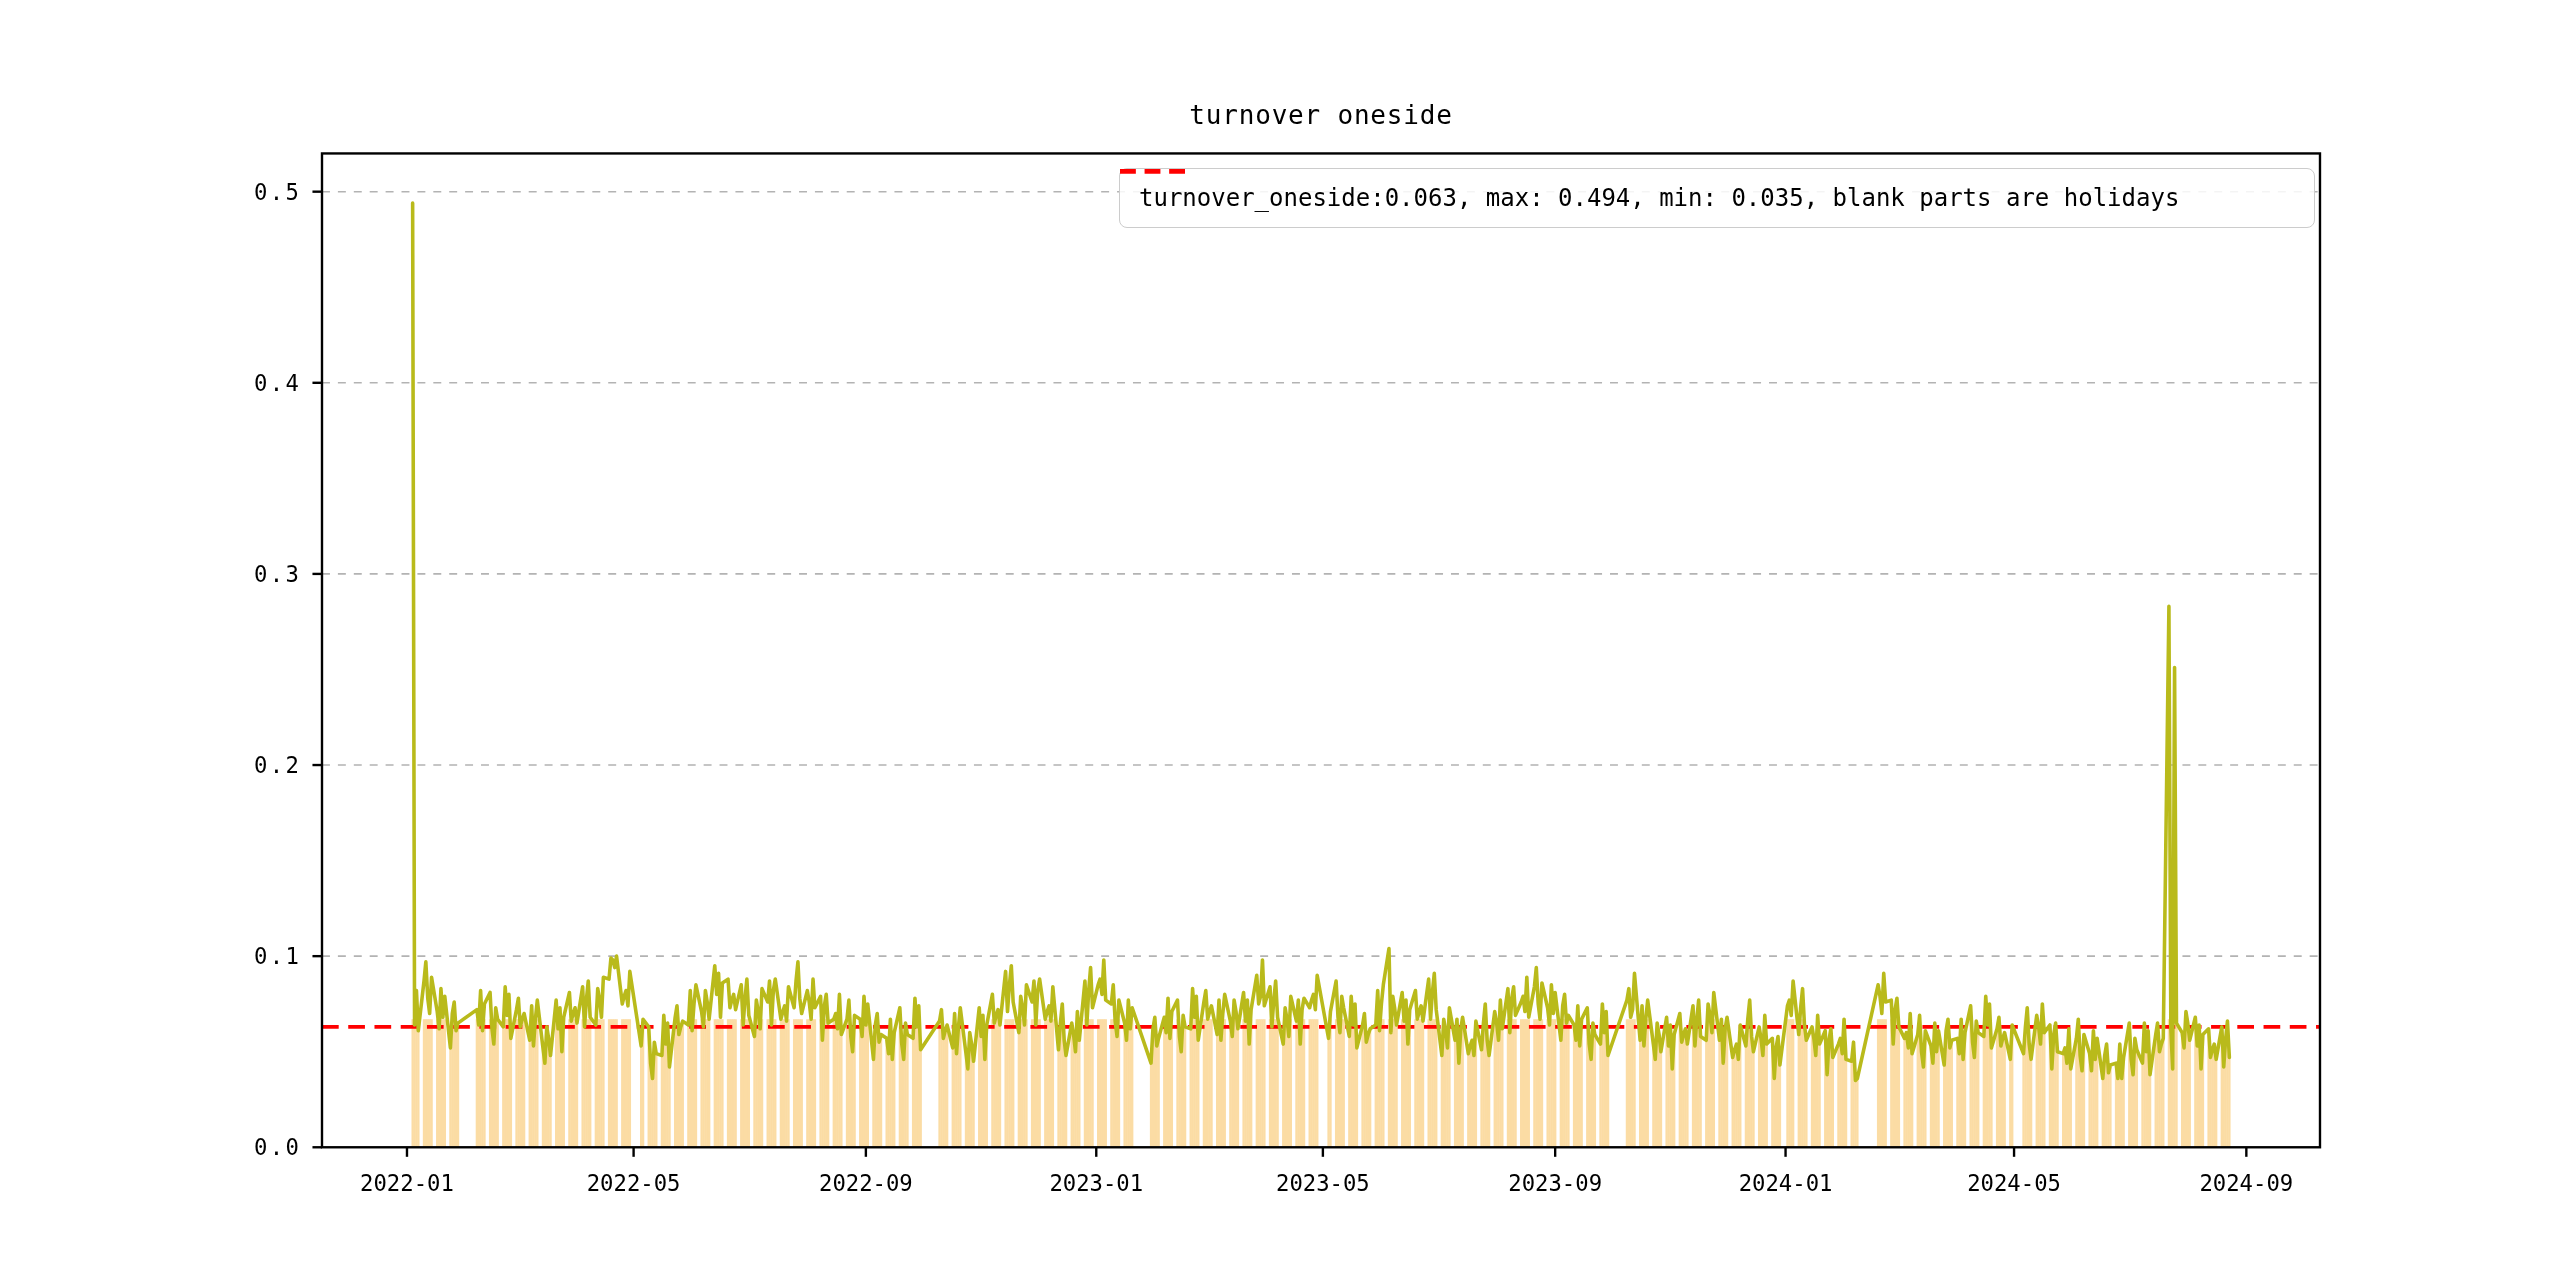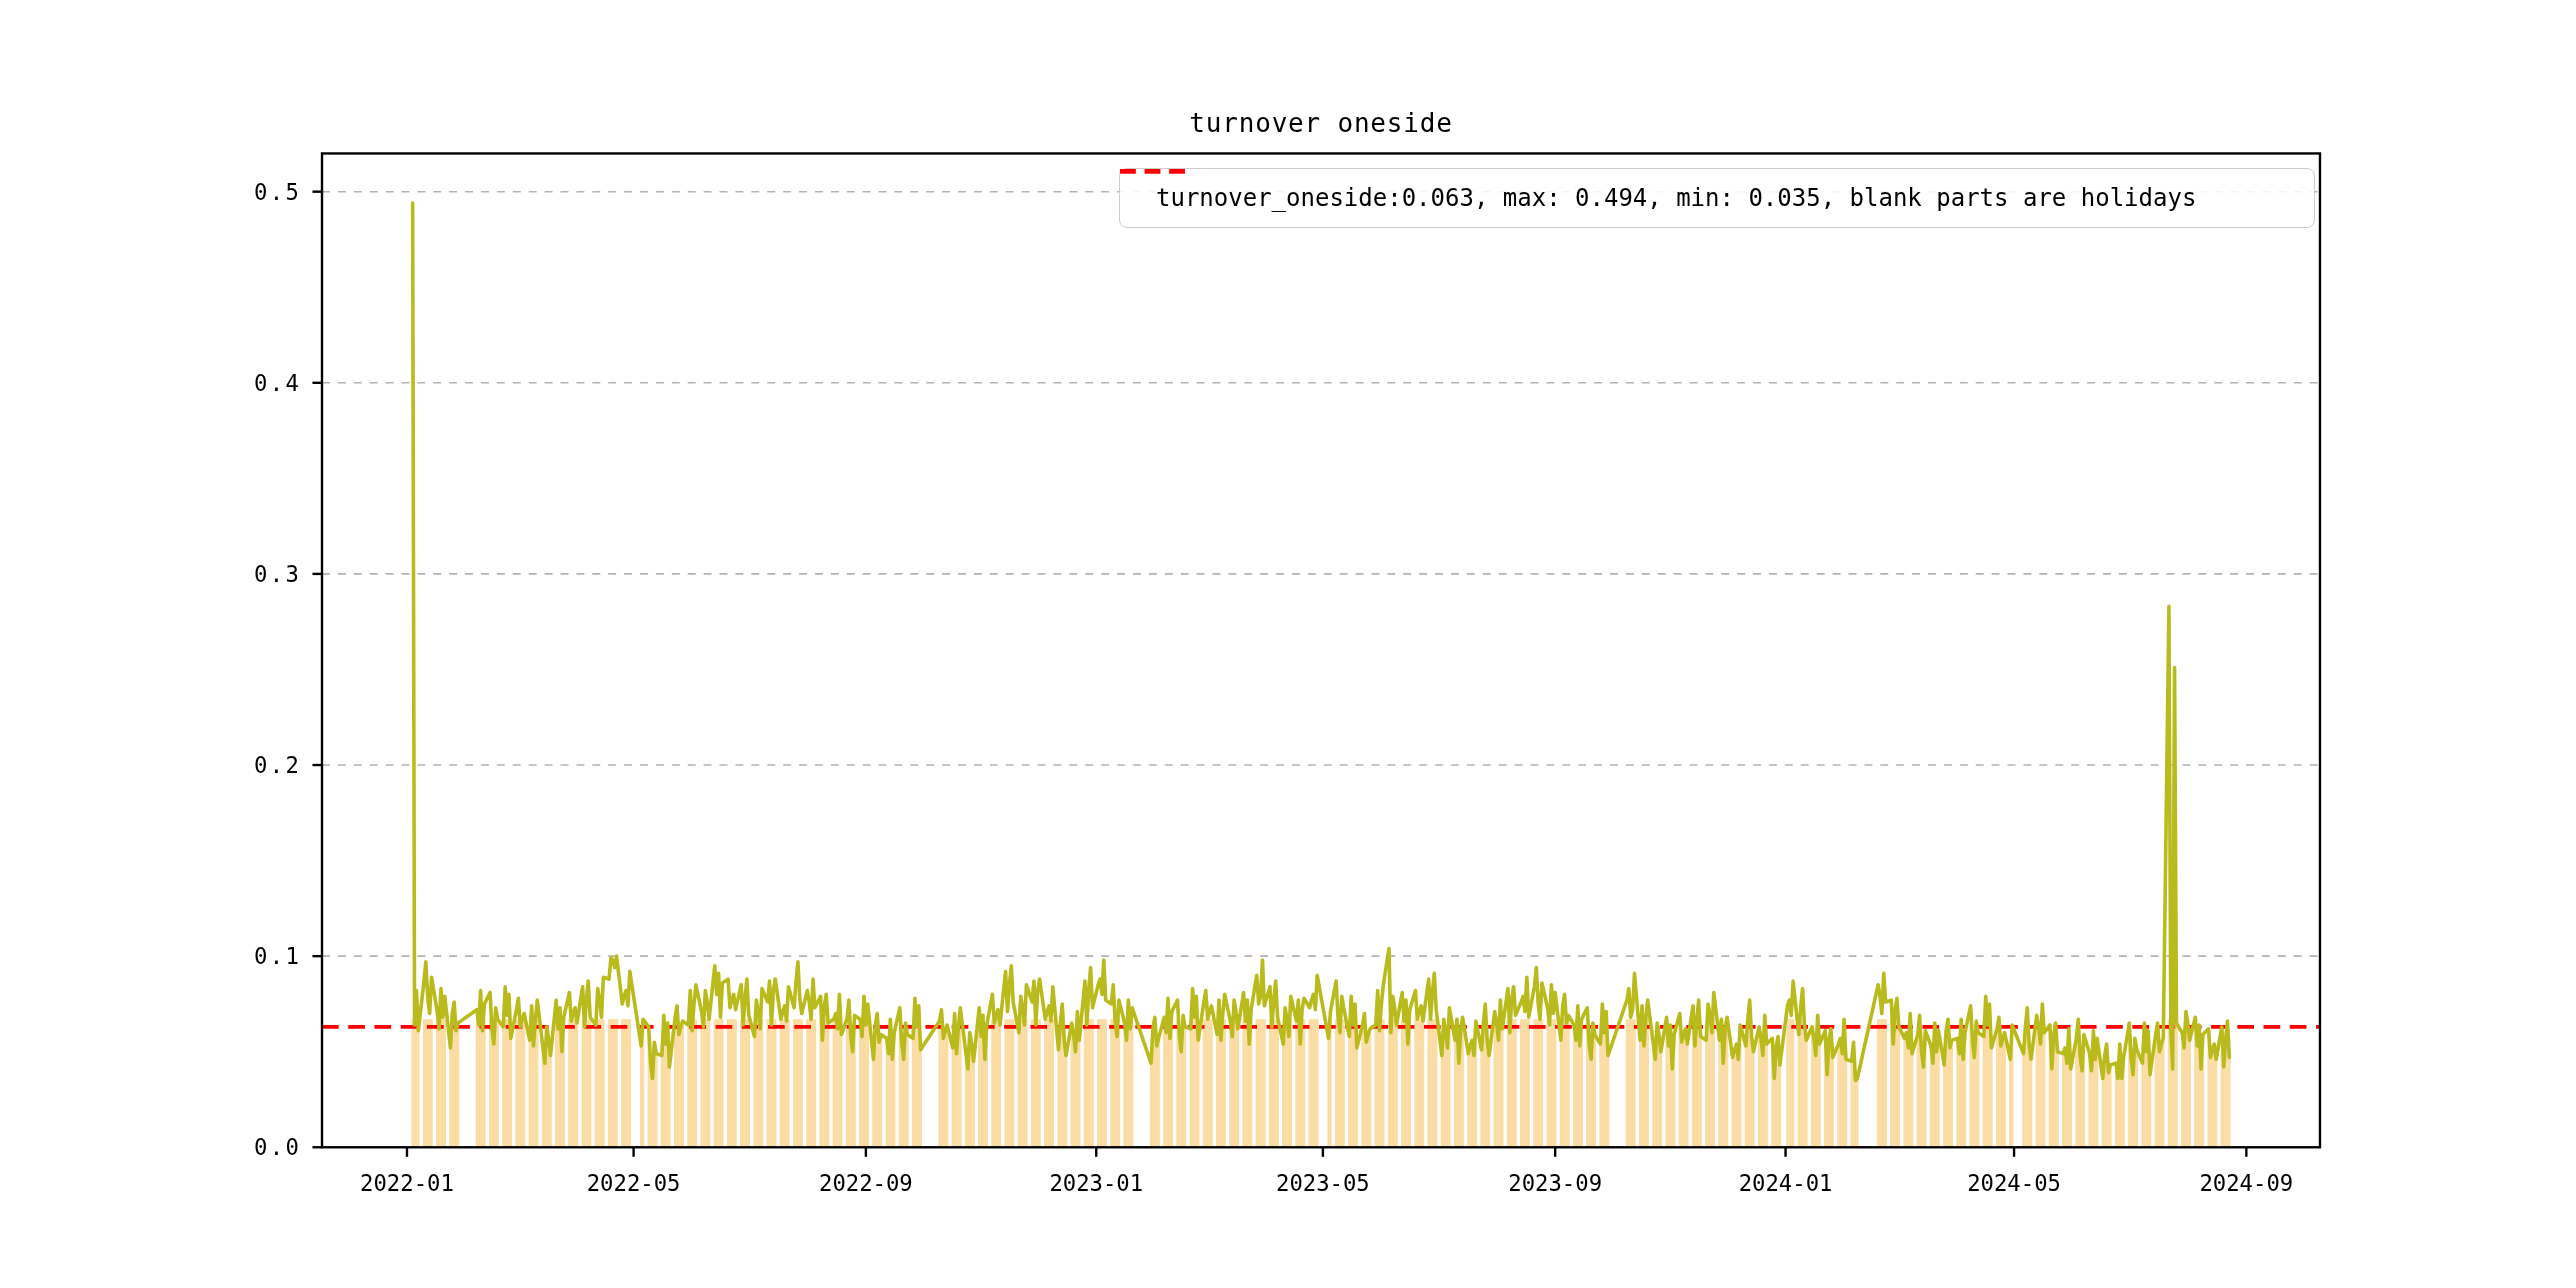--- a/index.html
+++ b/index.html
@@ -1,23 +1,23 @@
 <!DOCTYPE html>
 <html style="font-size:12.7px"><head>
 <meta charset="utf-8">
 <style>
   html,body{margin:0;padding:0;background:#ffffff;width:2576px;height:1288px;overflow:hidden;}
   #figure{position:relative;width:2576px;height:1288px;background:#ffffff;
           font-family:"DejaVu Sans Mono","Liberation Mono",monospace;}
-  #chart-title{position:absolute;left:322px;top:108px;width:1998px;text-align:center;
+  #chart-title{position:absolute;left:322px;top:100px;width:1998px;text-align:center;
                font-size:26px;color:#000;letter-spacing:0.8px;}
   #legend-box{position:absolute;left:1119px;top:168px;width:1196px;height:60px;
               box-sizing:border-box;border:1.6px solid #cccccc;border-radius:8px;
               background:rgba(255,255,255,0.85);display:flex;align-items:center;
-              padding-left:36px;z-index:5;}
+              padding-left:19px;z-index:5;}
   .legend-marker{width:65px;height:4.8px;flex:0 0 auto;margin-right:17.5px;}
   #legend-text{font-size:24px;color:#000;white-space:nowrap;}
   svg{position:absolute;left:0;top:0;}
   text{font-family:"DejaVu Sans Mono","Liberation Mono",monospace;}
 </style>
 </head>
 <body>
 
 <div id="figure">
   <div id="chart-title">turnover oneside</div>

